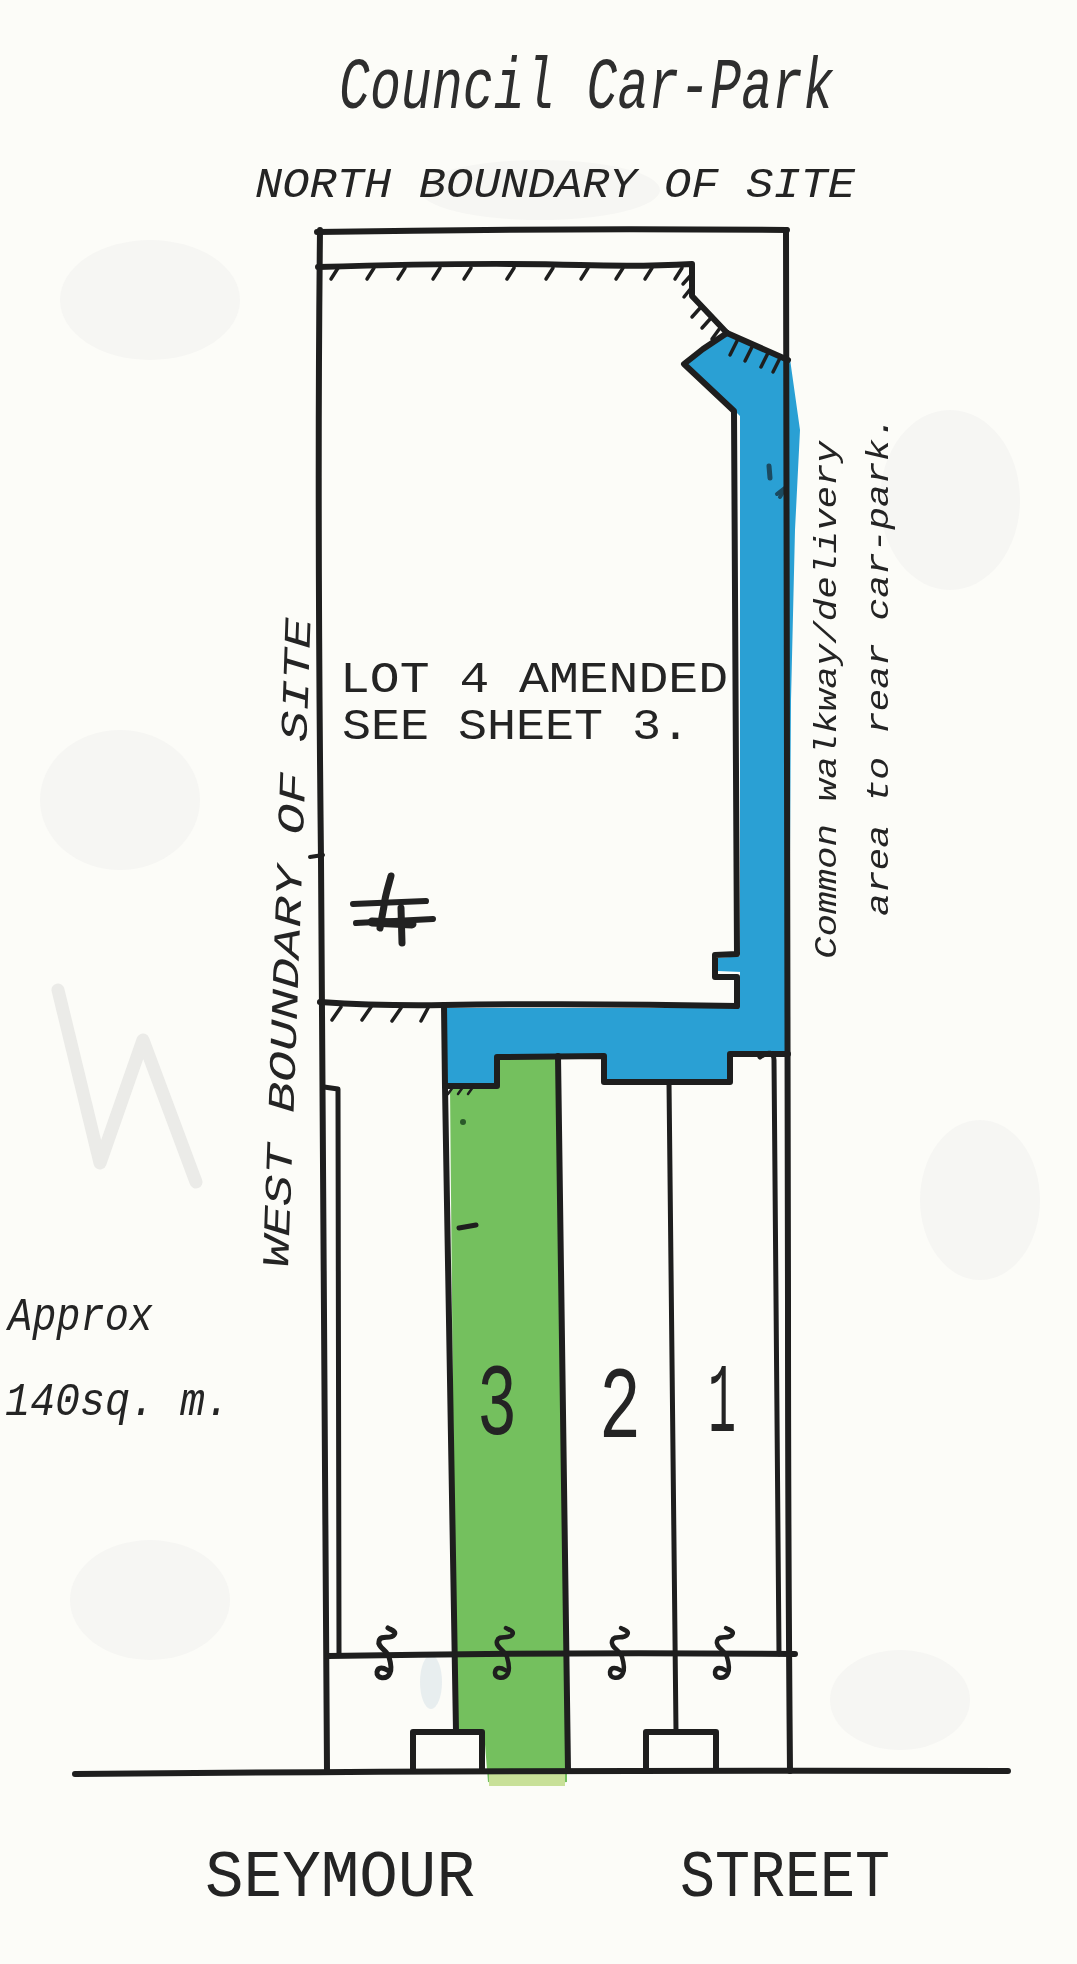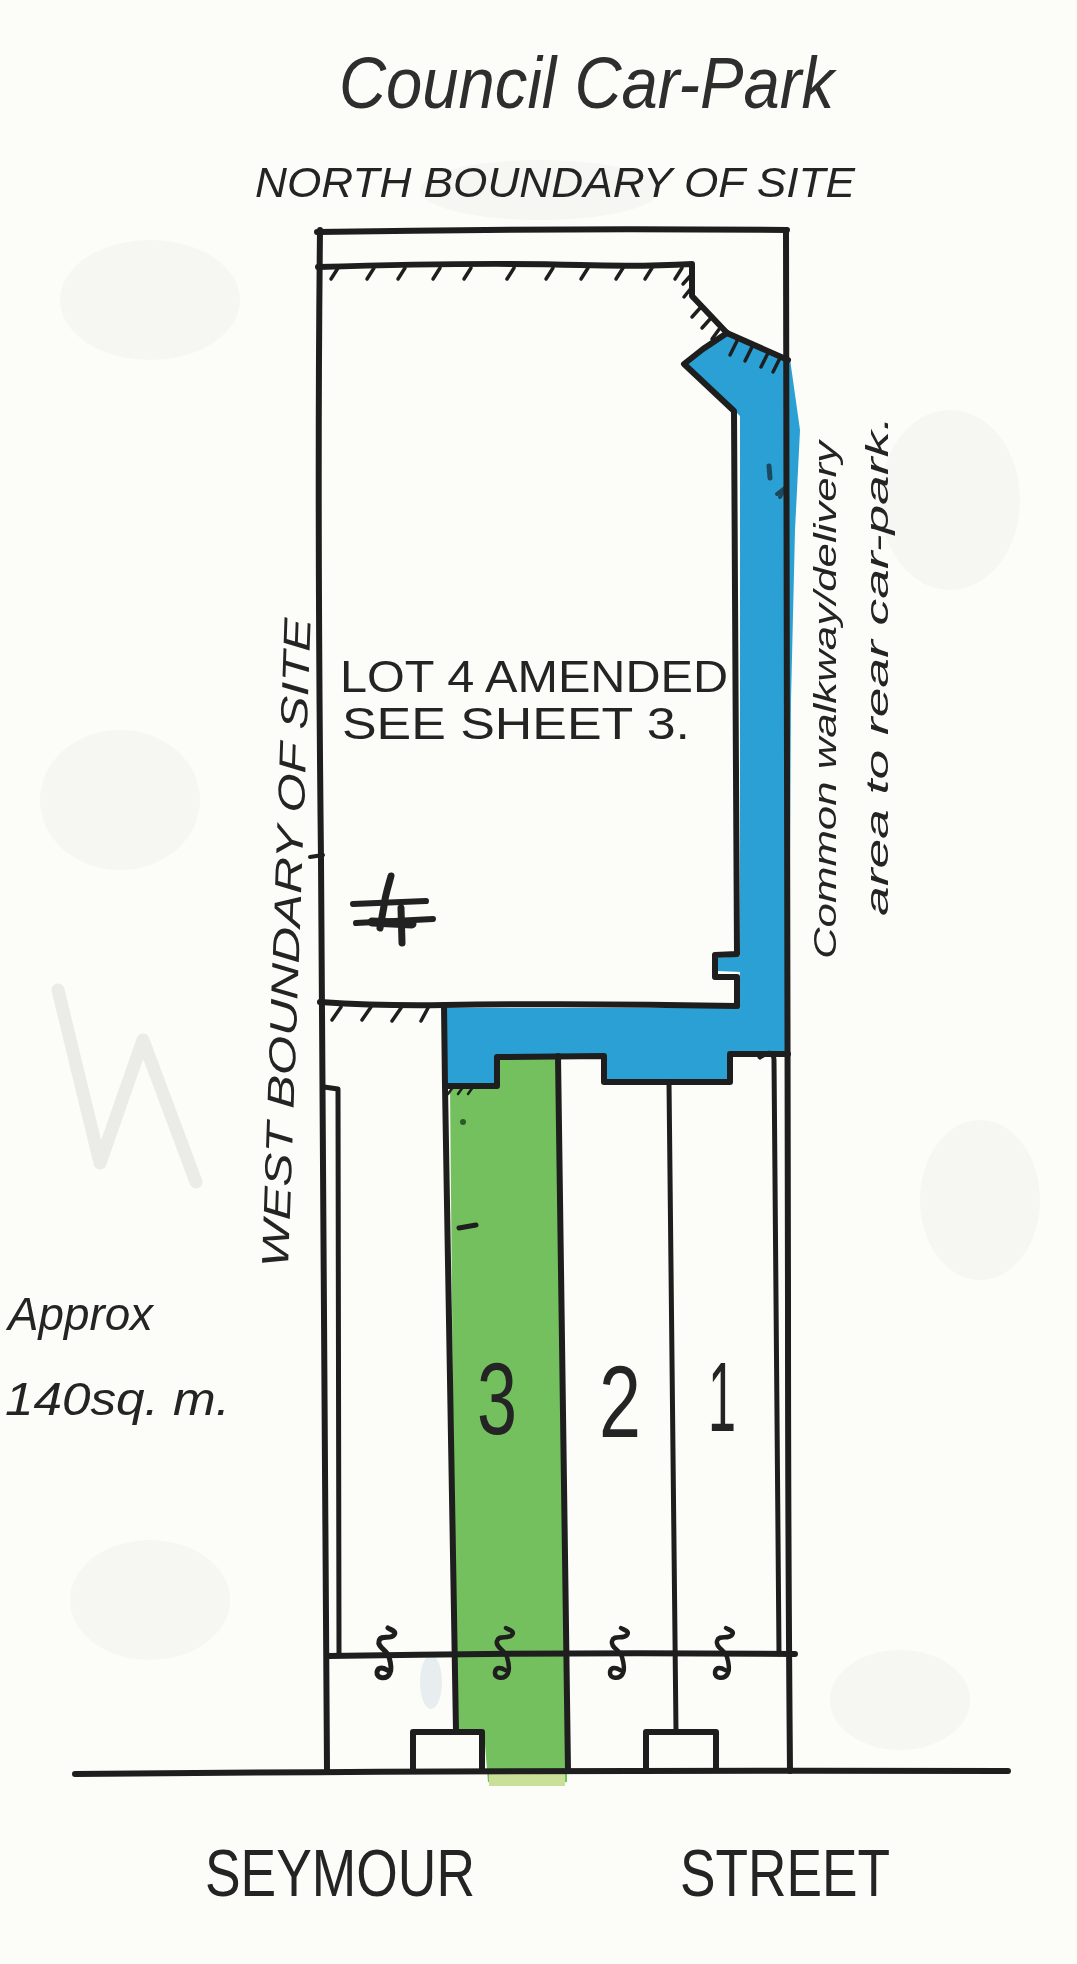--- a/index.html
+++ b/index.html
@@ -1,17 +1,17 @@
 <!DOCTYPE html>
 <html><head>
 <meta charset="utf-8">
 <style>
 html,body{margin:0;padding:0;background:#ffffff}
 #page{position:relative;width:1077px;height:1964px;background:#0f766e;overflow:hidden;
-font-family:Liberation Sans, sans-serif}
+font-family:Liberation Mono, monospace}
 svg{position:absolute;left:0;top:0}
 </style>
 </head>
 <body>
 <div id="page">
 <svg width="1077" height="1964" viewBox="0 0 1077 1964" fill="none" stroke-linecap="round" stroke-linejoin="round">
 
 <rect x="0" y="0" width="1077" height="1964" fill="#fcfcf8"></rect>
 
 <g fill="#f6f6f3">

